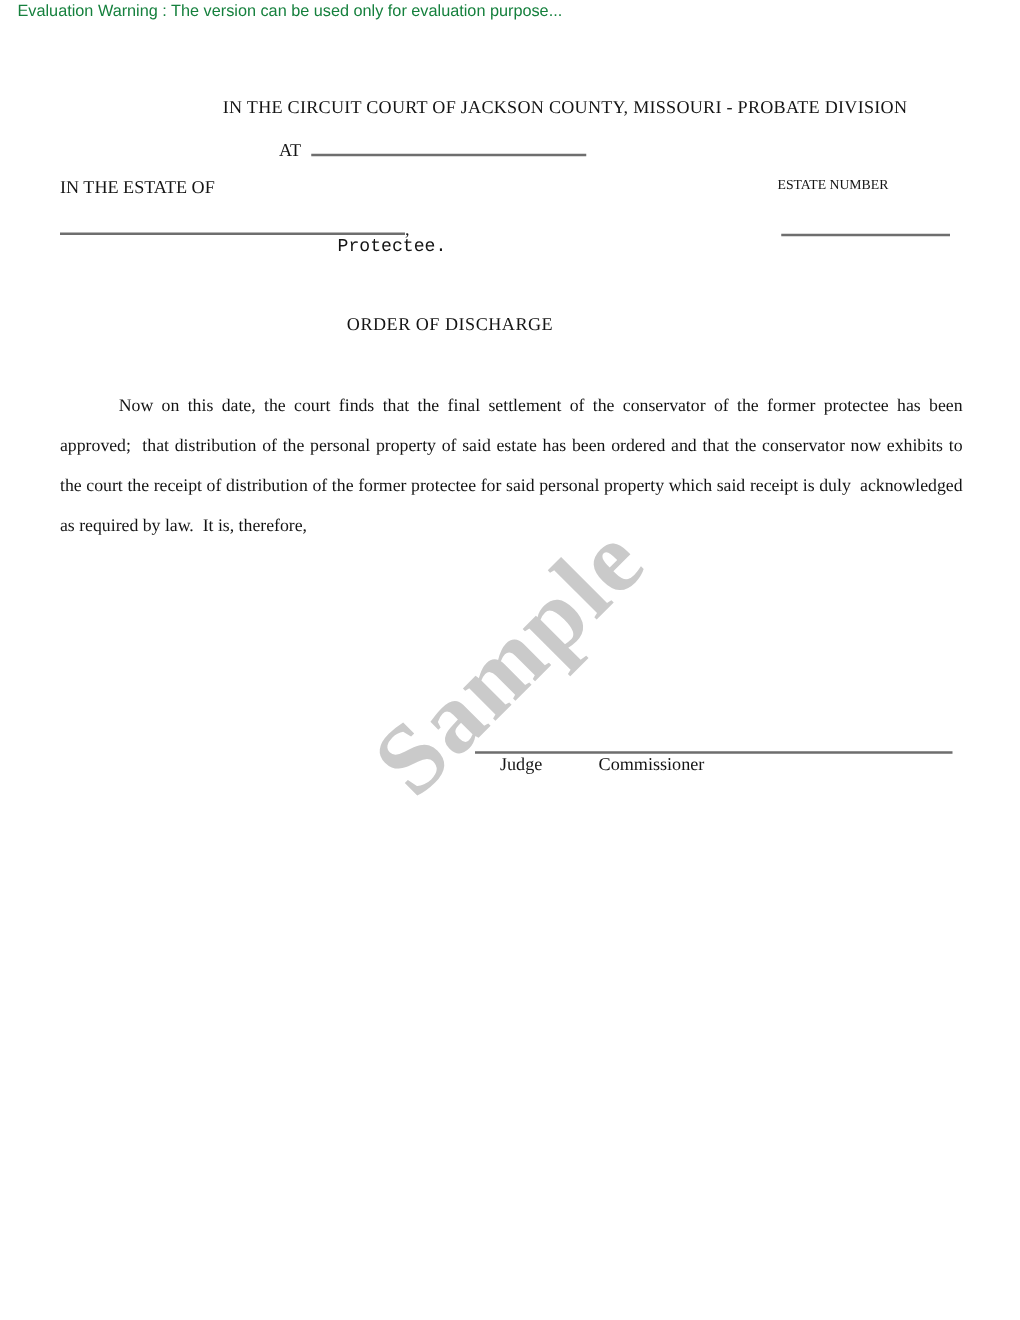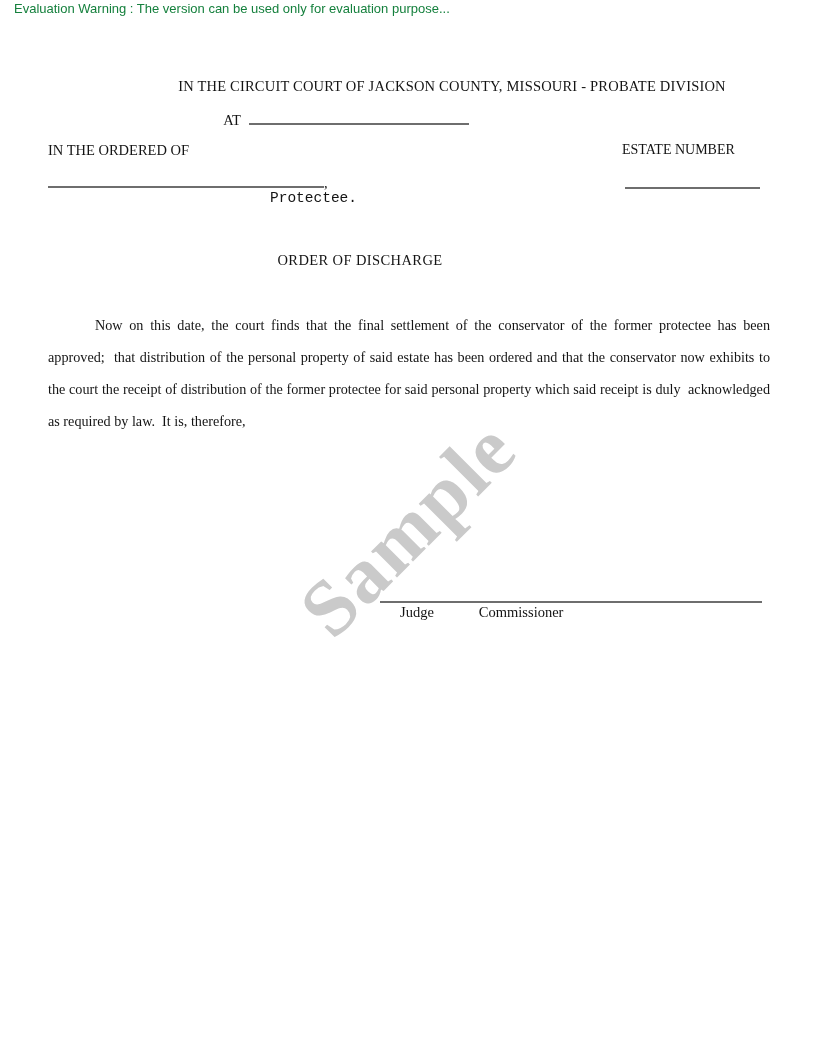--- a/index.html
+++ b/index.html
@@ -48,21 +48,21 @@
   .estate-of-label {
     position: absolute;
     left: 48px;
     top: 142px;
     font-size: 14.5px;
   }
   .estate-number-label {
     position: absolute;
     left: 622px;
     top: 142px;
-    font-size: 14px;
+    font-size: 11px;
   }
   .protectee-line {
     position: absolute;
     left: 48px;
     top: 172px;
     font-size: 14.5px;
   }
   .protectee-blank { width: 276px; }
   .estate-number-blank {
     position: absolute;
@@ -145,21 +145,21 @@
 <div class="page">
 
   <div class="watermark">Sample</div>
 
   <div class="warning">Evaluation Warning : The version can be used only for evaluation purpose...</div>
 
   <div class="court-title">IN THE CIRCUIT COURT OF JACKSON COUNTY, MISSOURI - PROBATE DIVISION</div>
 
   <div class="at-row"><span>AT</span><span class="blank at-blank"></span></div>
 
-  <div class="estate-of-label">IN THE ORDERED OF</div>
+  <div class="estate-of-label">IN THE ESTATE OF</div>
 
   <div class="estate-number-label">ESTATE NUMBER</div>
 
   <div class="protectee-line"><span class="blank protectee-blank"></span><span>,</span></div>
 
   <div class="estate-number-blank"></div>
 
   <div class="protectee-label">Protectee.</div>
 
   <div class="order-title">ORDER OF DISCHARGE</div>

